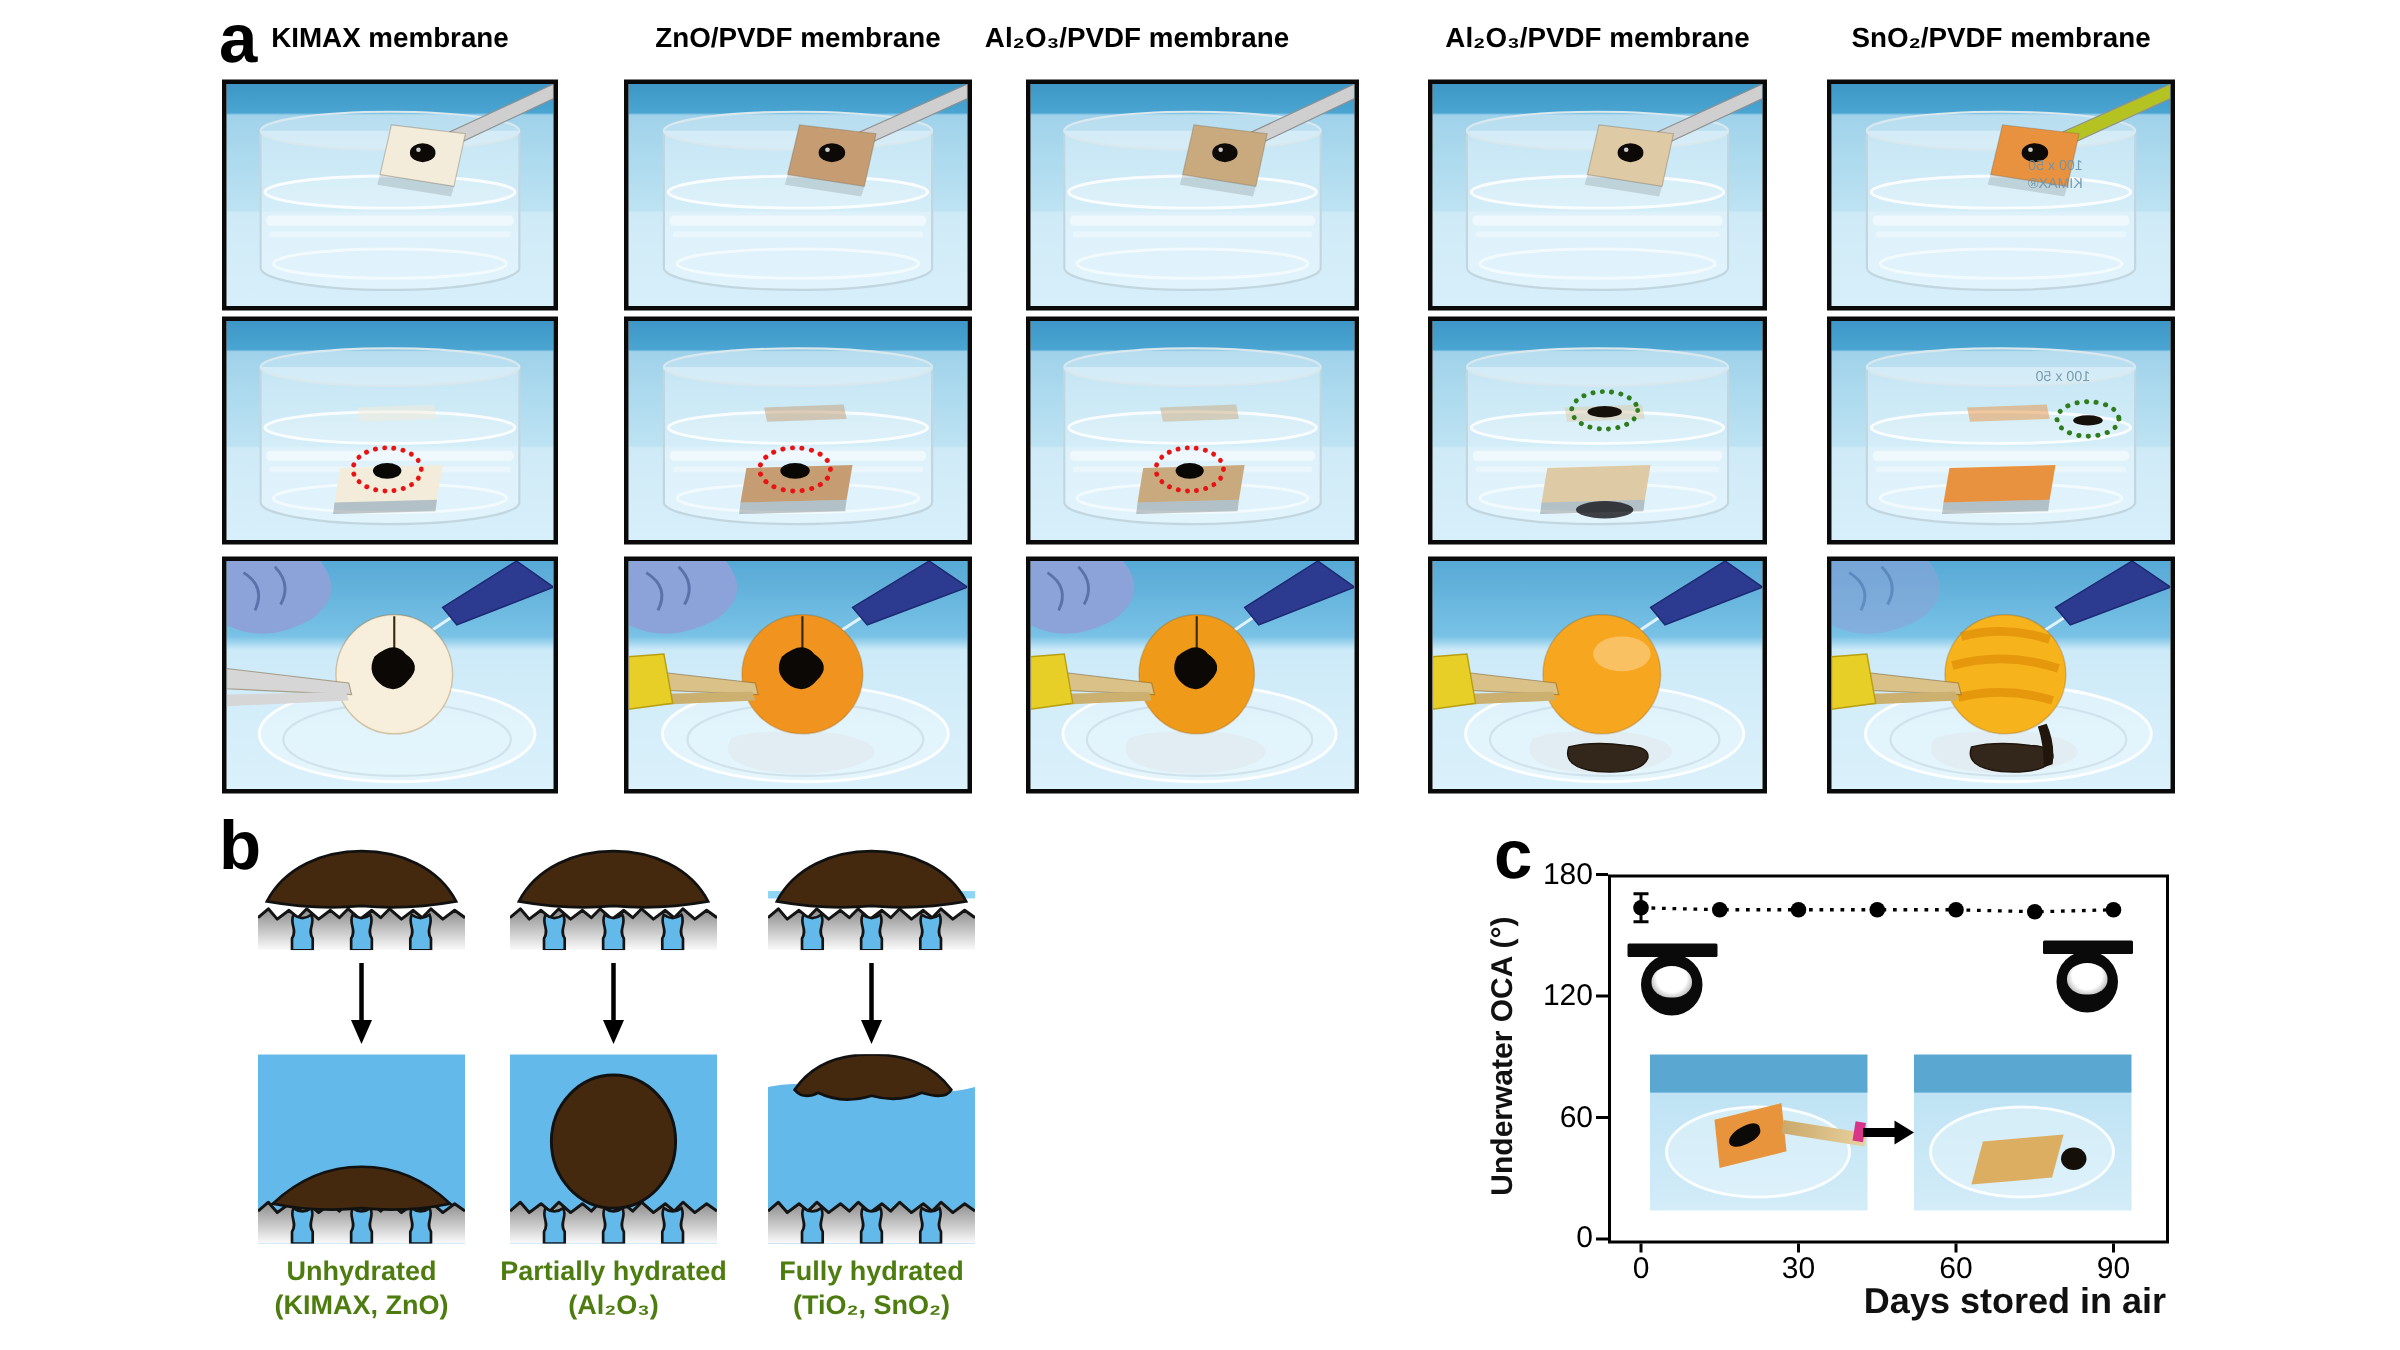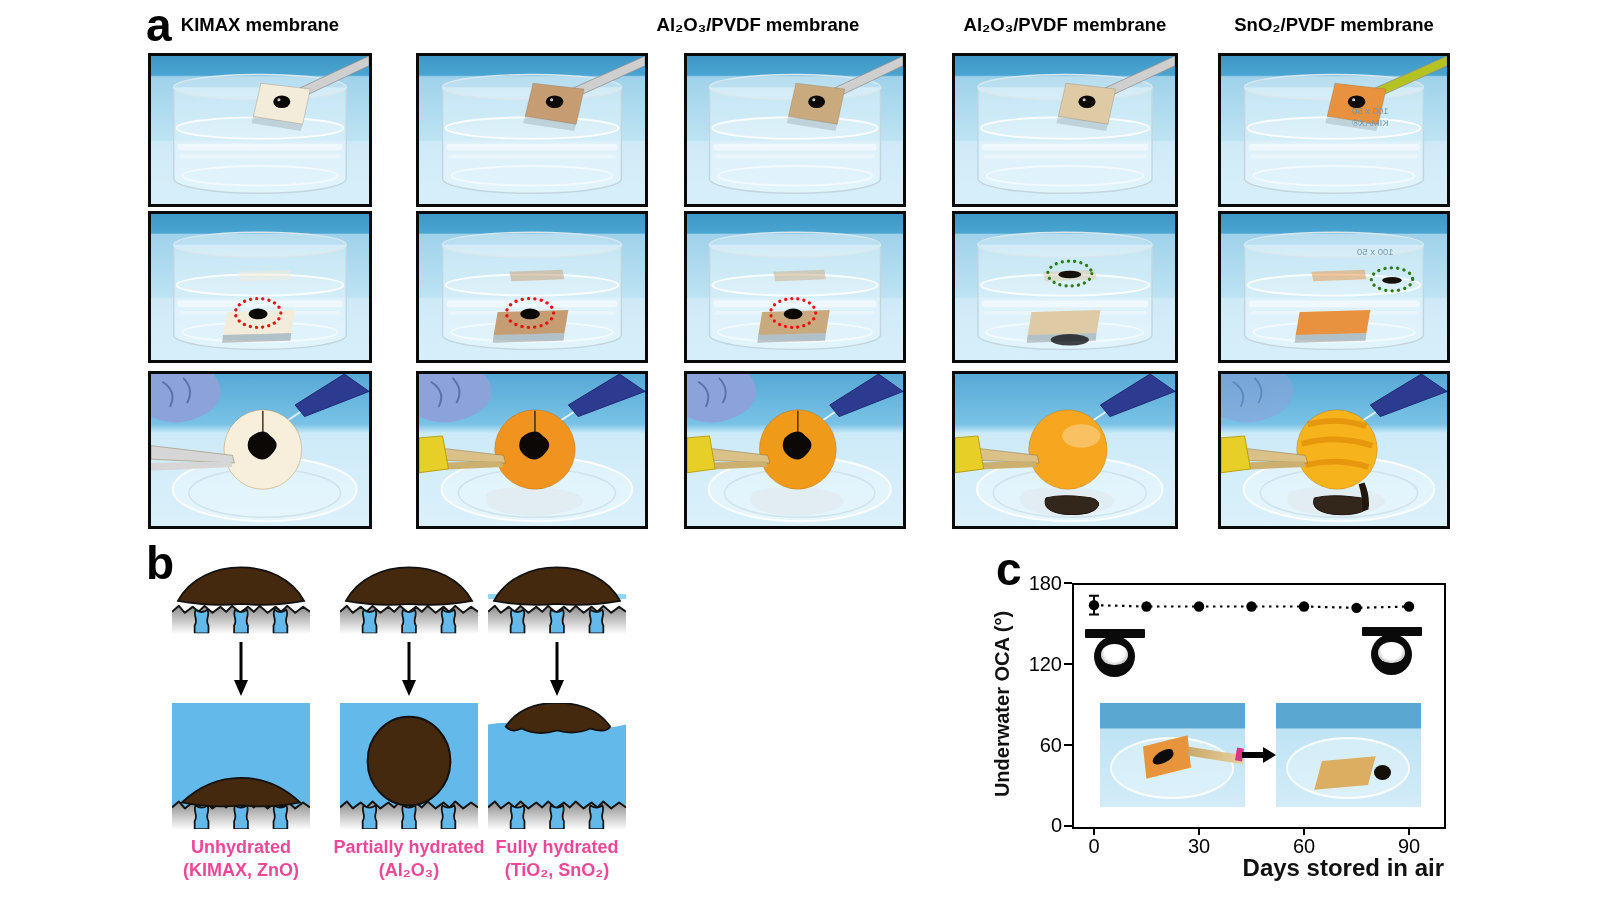--- a/index.html
+++ b/index.html
@@ -11,21 +11,21 @@
   .cell{position:absolute;border:3px solid #0a0a0a;box-sizing:border-box;overflow:hidden;}
   .cell.rowA{background:linear-gradient(180deg,#3e97c6 0%,#4aa5d2 13%,#9fd2ea 14%,#bde3f3 57%,#cfeaf7 58%,#d7effa 100%);}
   .cell.rowB{background:linear-gradient(180deg,#57a9d6 0%,#79c2e6 33%,#cdeaf8 39%,#dbf1fb 100%);}
   .cell svg.scene{position:absolute;left:0;top:0;width:100%;height:100%;}
   .glass-text{position:absolute;transform:scaleX(-1);color:#6f93a8;font-size:9.5px;line-height:1.25;
               text-align:center;opacity:.9;}
   
   .b-col{position:absolute;width:138px;height:335px;}
   .b-col svg{position:absolute;left:0;display:block;}
   .b-label{position:absolute;top:276px;left:-41px;width:220px;text-align:center;
-           font-weight:bold;font-size:18px;line-height:23px;color:#ec4899;}
+           font-weight:bold;font-size:18px;line-height:23px;color:#4d7c0f;}
   
   .chart{position:absolute;left:980px;top:548px;width:480px;height:352px;}
   .plot{position:absolute;left:92px;top:35px;width:370px;height:242px;border:2px solid #000;
         background:#fff;}
   .plot svg#oca-svg{position:absolute;left:0;top:0;width:100%;height:100%;}
   .ytick-label{position:absolute;width:56px;left:26px;text-align:right;font-size:20px;color:#000;}
   .xtick-label{position:absolute;width:60px;top:287px;text-align:center;font-size:20px;color:#000;}
   .ytick-mark{position:absolute;width:8px;height:2.4px;background:#000;left:84px;}
   .xtick-mark{position:absolute;width:2.4px;height:8px;background:#000;top:279px;}
   .axis-label-x{position:absolute;left:94px;top:306px;width:370px;text-align:right;
@@ -165,20 +165,21 @@
       </g>
     </symbol>
   </defs>
 </svg>
 
 <div class="stage">
 
   <div class="panel-letter" style="left:146px;top:2px;">a</div>
 
   <div class="col-title" style="left:150px;width:220px;">KIMAX membrane</div>
+  <div class="col-title" style="left:416px;width:232px;">ZnO/PVDF membrane</div>
   <div class="col-title" style="left:647px;width:222px;text-align:center;">Al₂O₃/PVDF membrane</div>
   <div class="col-title" style="left:952px;width:226px;">Al₂O₃/PVDF membrane</div>
   <div class="col-title" style="left:1218px;width:232px;">SnO₂/PVDF membrane</div>
 
   <div class="cell rowA" style="left: 148px; top: 53px; width: 224px; height: 154px; --mem: #f3ecda;">
     <svg class="scene" viewBox="0 0 230 152" preserveAspectRatio="none">
         <use href="#scene-row1"></use>
       </svg>
   </div>
   <div class="cell rowA" style="left: 416px; top: 53px; width: 232px; height: 154px; --mem: #c69c72;">
@@ -290,21 +291,21 @@
       </svg>
     <svg style="top:142px;" width="138" height="128" viewBox="0 0 140 128">
         <use href="#b-under-2"></use>
       </svg>
     <div class="b-label">
       <span>Partially hydrated</span><br>
       <span>(Al₂O₃)</span>
     </div>
   </div>
 
-  <div class="b-col" style="left: 488px; top: 560px; --film: 1; --water: #62b9ea; --oil: #45290f;">
+  <div class="b-col" style="left: 512px; top: 560px; --film: 1; --water: #62b9ea; --oil: #45290f;">
     <svg style="top:0;" width="138" height="74" viewBox="0 0 140 74">
         <use href="#b-top"></use>
       </svg>
     <svg style="top:82px;left:59px;" width="20" height="56">
       <line x1="10" y1="0" x2="10" y2="40" stroke="#000" stroke-width="3"></line>
         <path d="M3,38 L17,38 L10,54 Z"></path>
       </svg>
     <svg style="top:142px;" width="138" height="128" viewBox="0 0 140 128">
         <use href="#b-under-3"></use>
       </svg>

